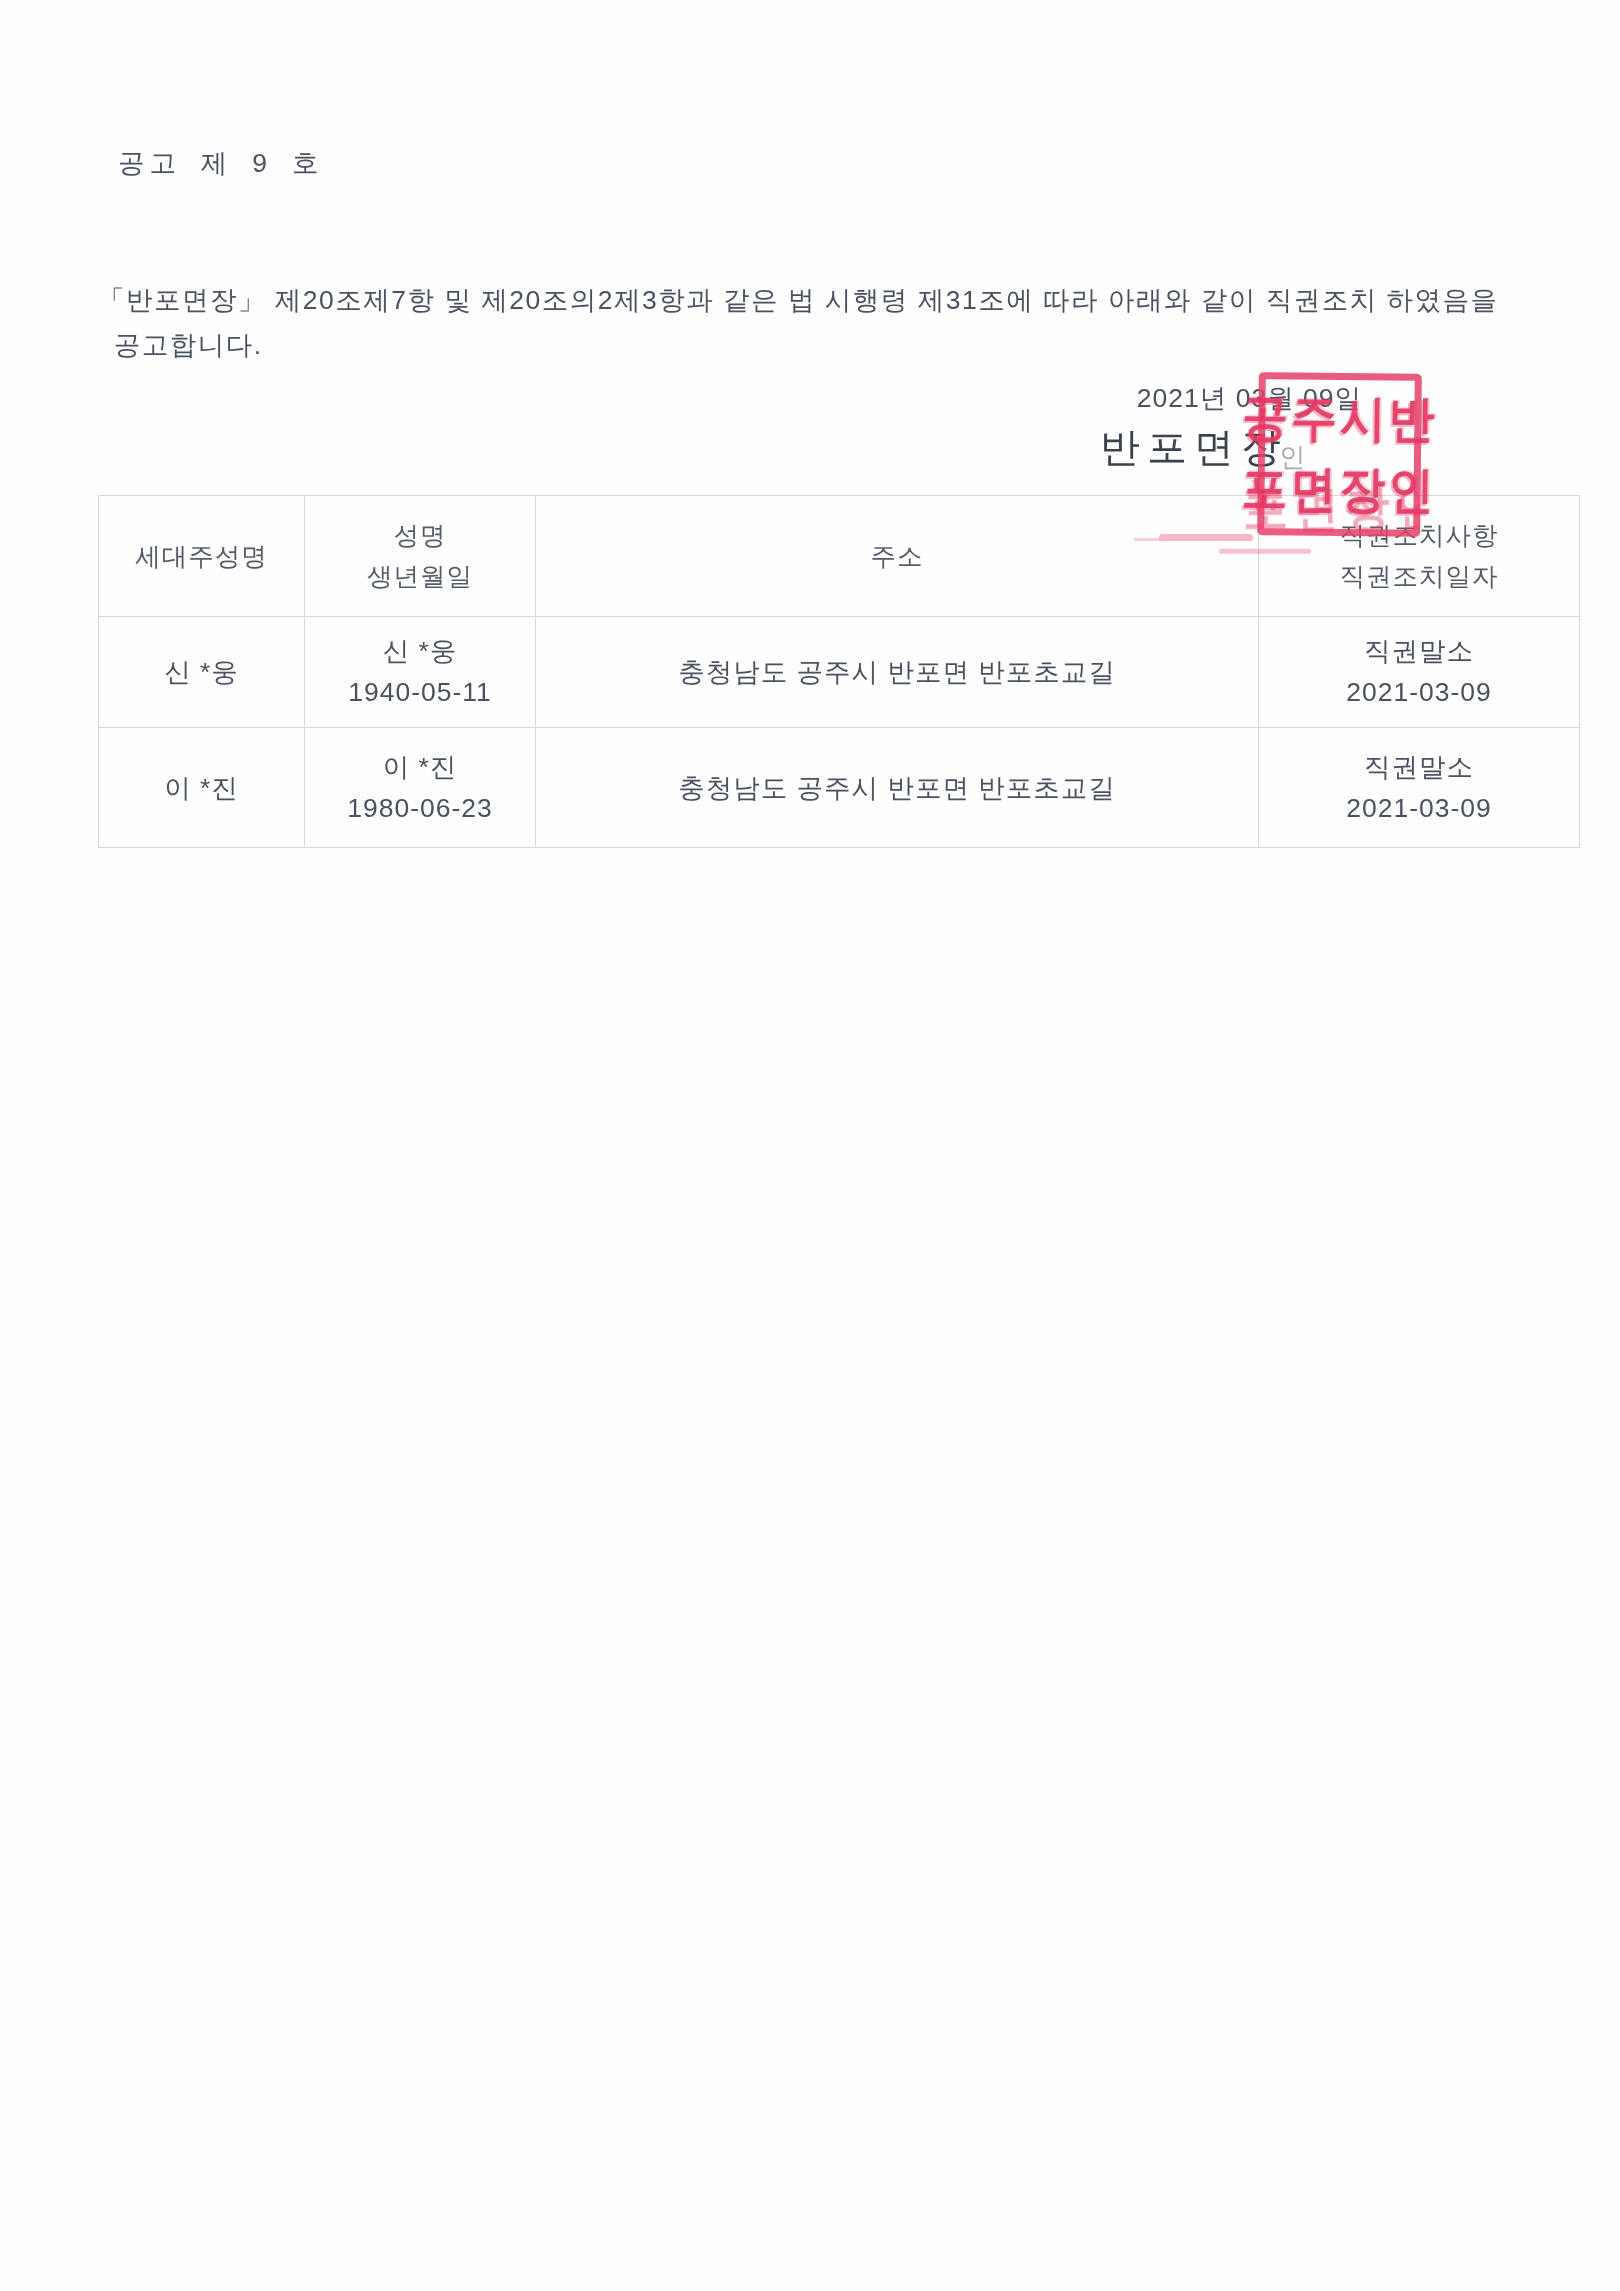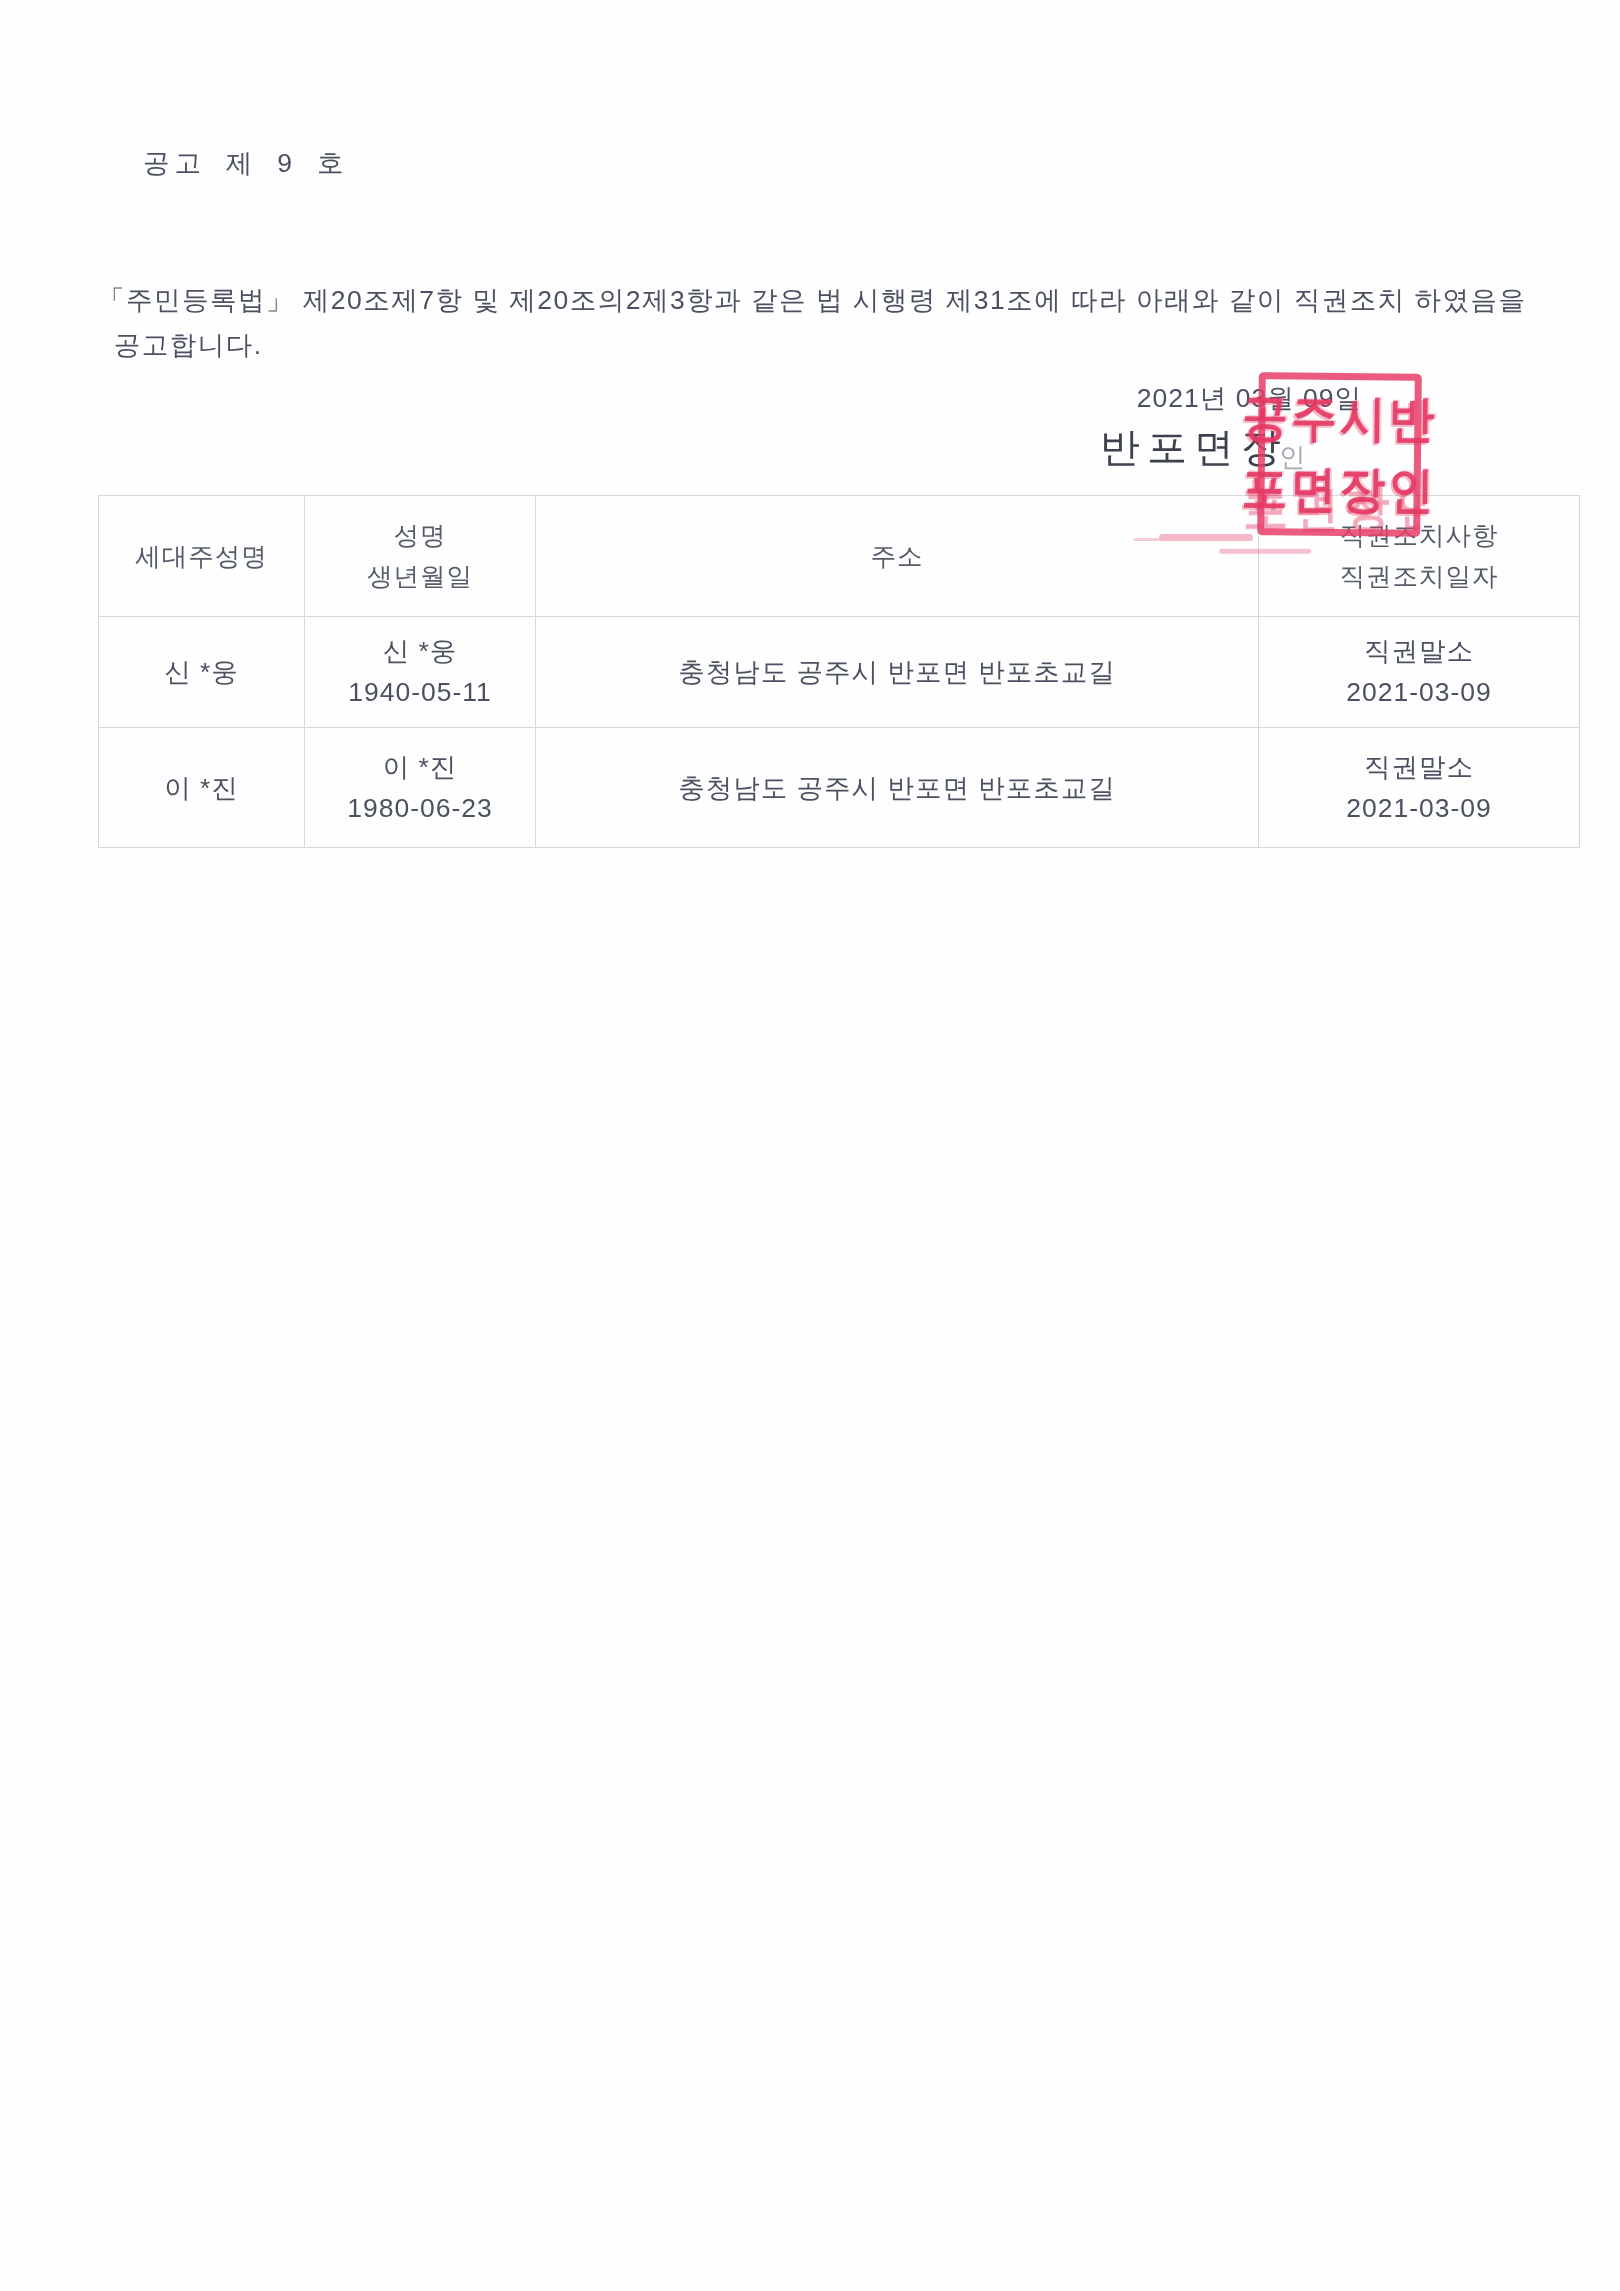--- a/index.html
+++ b/index.html
@@ -16,21 +16,20 @@
     overflow: hidden;
   }
 
   .notice-no {
     position: absolute;
     left: 118px; top: 145px;
     font-size: 26.5px;
     letter-spacing: 4.9px;
     color: #4a5160;
     word-spacing: 7.8px;
-    margin-left: 25px;
   }
 
   .doc-title {
     position: absolute;
     left: 98px; top: 174px;
     width: 1500px;
     text-align: center;
     font-size: 42px;
     letter-spacing: 4.9px;
     color: #3b414d;
@@ -154,21 +153,21 @@
 </style>
 </head>
 <body>
 
 <div class="page">
 
   <div class="notice-no">공고 제 9 호</div>
 
 
   <div class="body-par">
-    <div class="line1">「주민등록법」 제20조제7항 및 제20조의2제3항과 같은 법 시행령 제31조에 따라 아래와 같이 직권조치 하였음을</div>
+    <div class="line1">「반포면장」 제20조제7항 및 제20조의2제3항과 같은 법 시행령 제31조에 따라 아래와 같이 직권조치 하였음을</div>
     <div class="line2">공고합니다.</div>
   </div>
 
   <div class="date-line">2021년 03월 09일</div>
 
   <div class="signer">반포면장</div>
 
   <div class="seal-mark">인</div>
 
   <div class="stamp">

